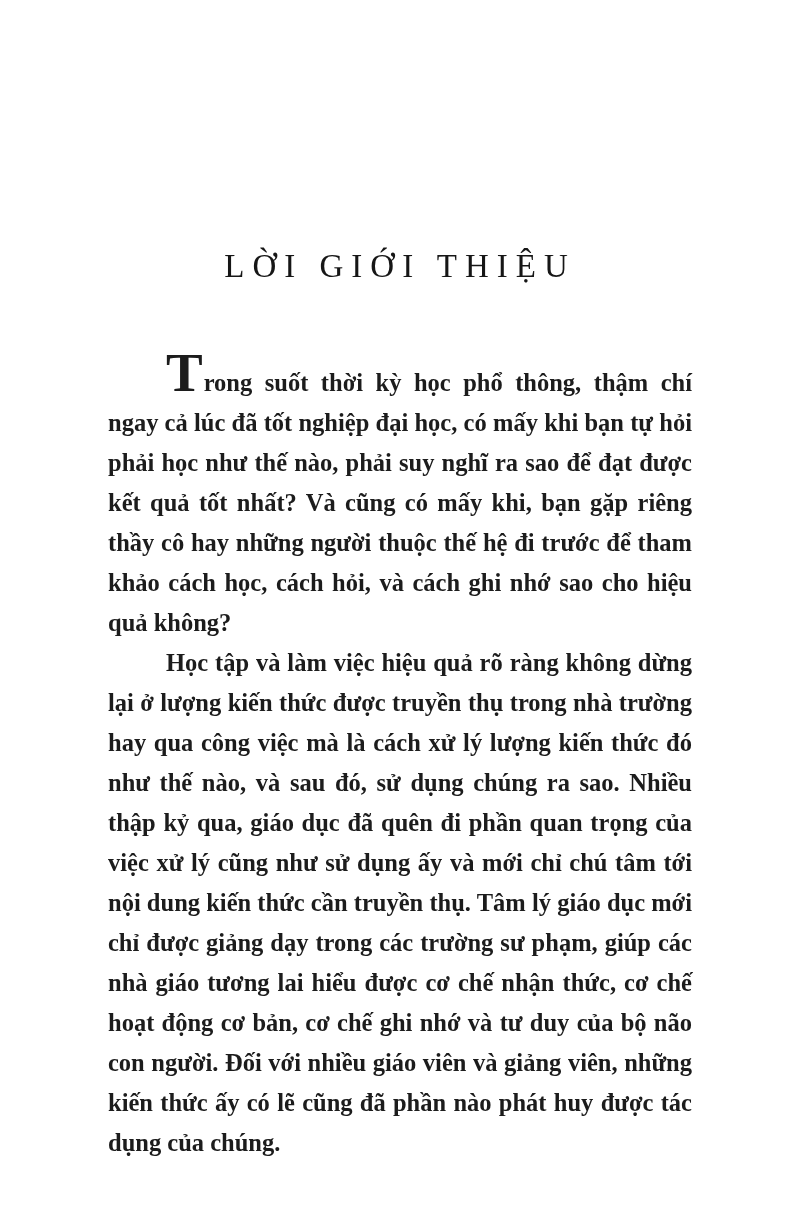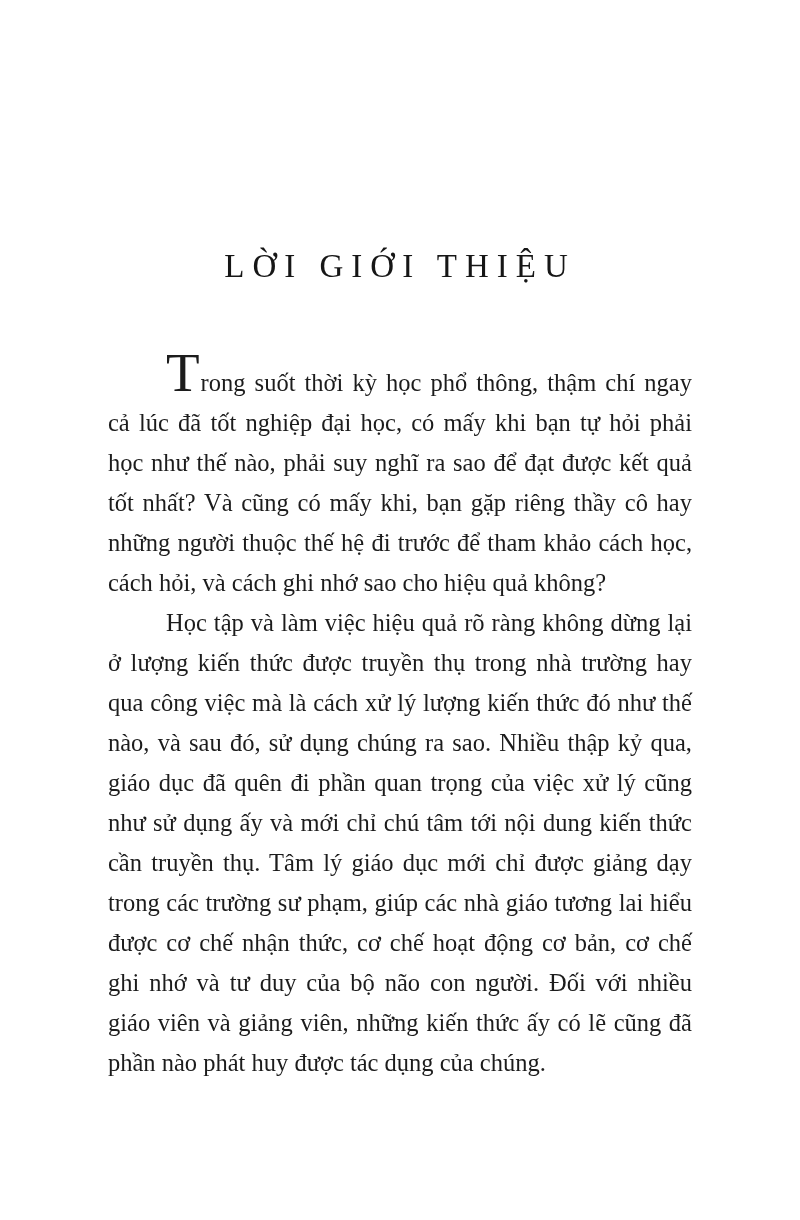--- a/index.html
+++ b/index.html
@@ -30,20 +30,21 @@
     color: #161616;
   }
   .para {
     font-size: 24.5px;
     line-height: 40px;
     text-align: justify;
     text-justify: inter-word;
     margin: 0;
     text-indent: 58px;
     color: #1c1c1c;
+    font-weight: bold;
   }
   .dropcap {
     font-size: 55px;
     line-height: 0;
     letter-spacing: 1px;
   }
 </style>
 </head>
 <body>
 

